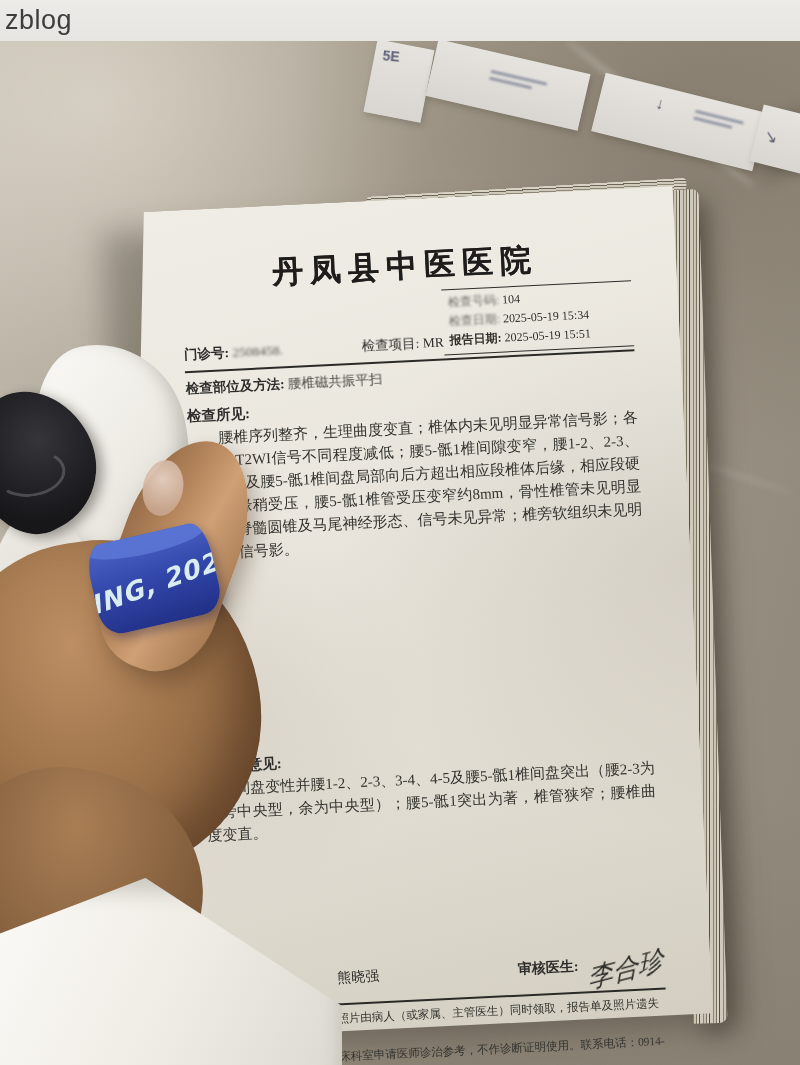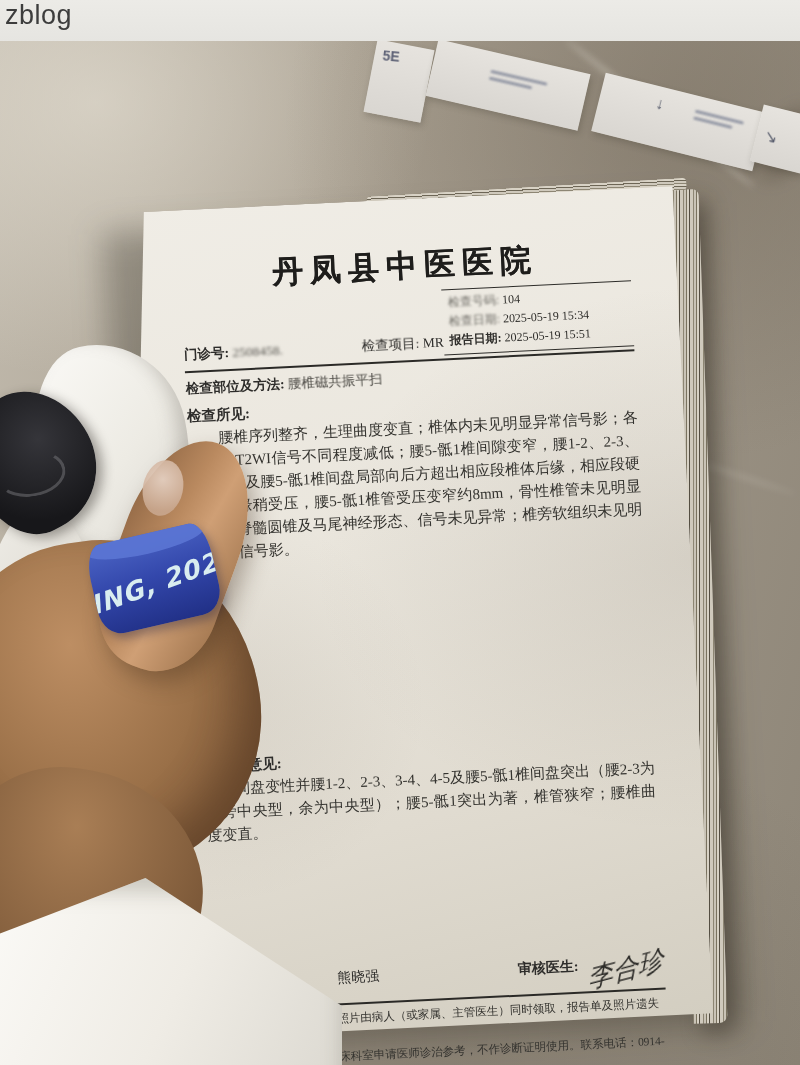--- a/index.html
+++ b/index.html
@@ -5,21 +5,21 @@
   html,body{margin:0;padding:0;}
   body{
     width:800px;height:1065px;position:relative;overflow:hidden;
     font-family:"Liberation Sans","DejaVu Sans",sans-serif;
     background:#a59c8f;
   }
   
   .topbar{
     position:absolute;left:0;top:0;width:800px;height:41px;
     background:linear-gradient(180deg,#ecebe7,#e6e5e1);
-    z-index:50;display:flex;
+    z-index:50;display:flex;align-items:center;
   }
   .topbar .brand{
     font-size:27px;color:#3d3d3d;letter-spacing:.5px;padding-left:5px;
     font-weight:400;
   }
   
   .floor{
     position:absolute;left:0;top:41px;width:800px;height:1024px;
     background:
       radial-gradient(90% 60% at 85% 8%, rgba(110,100,85,.45), transparent 55%),

